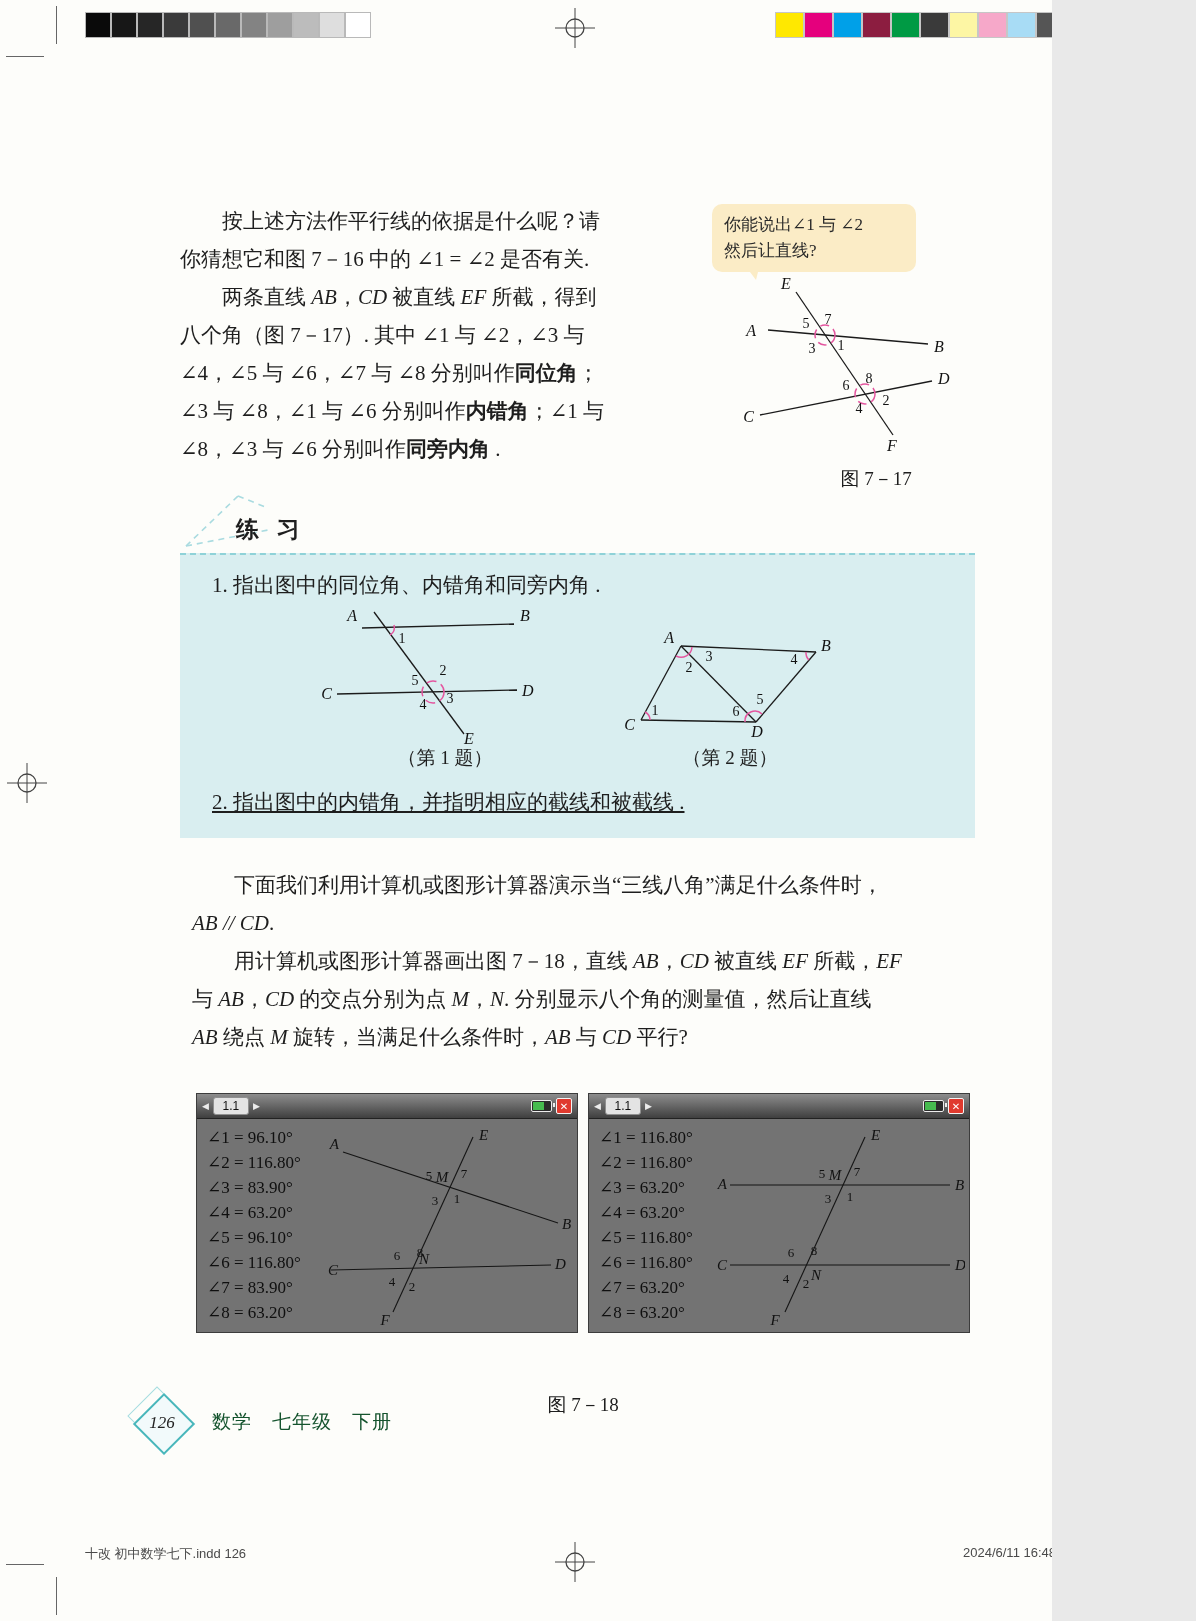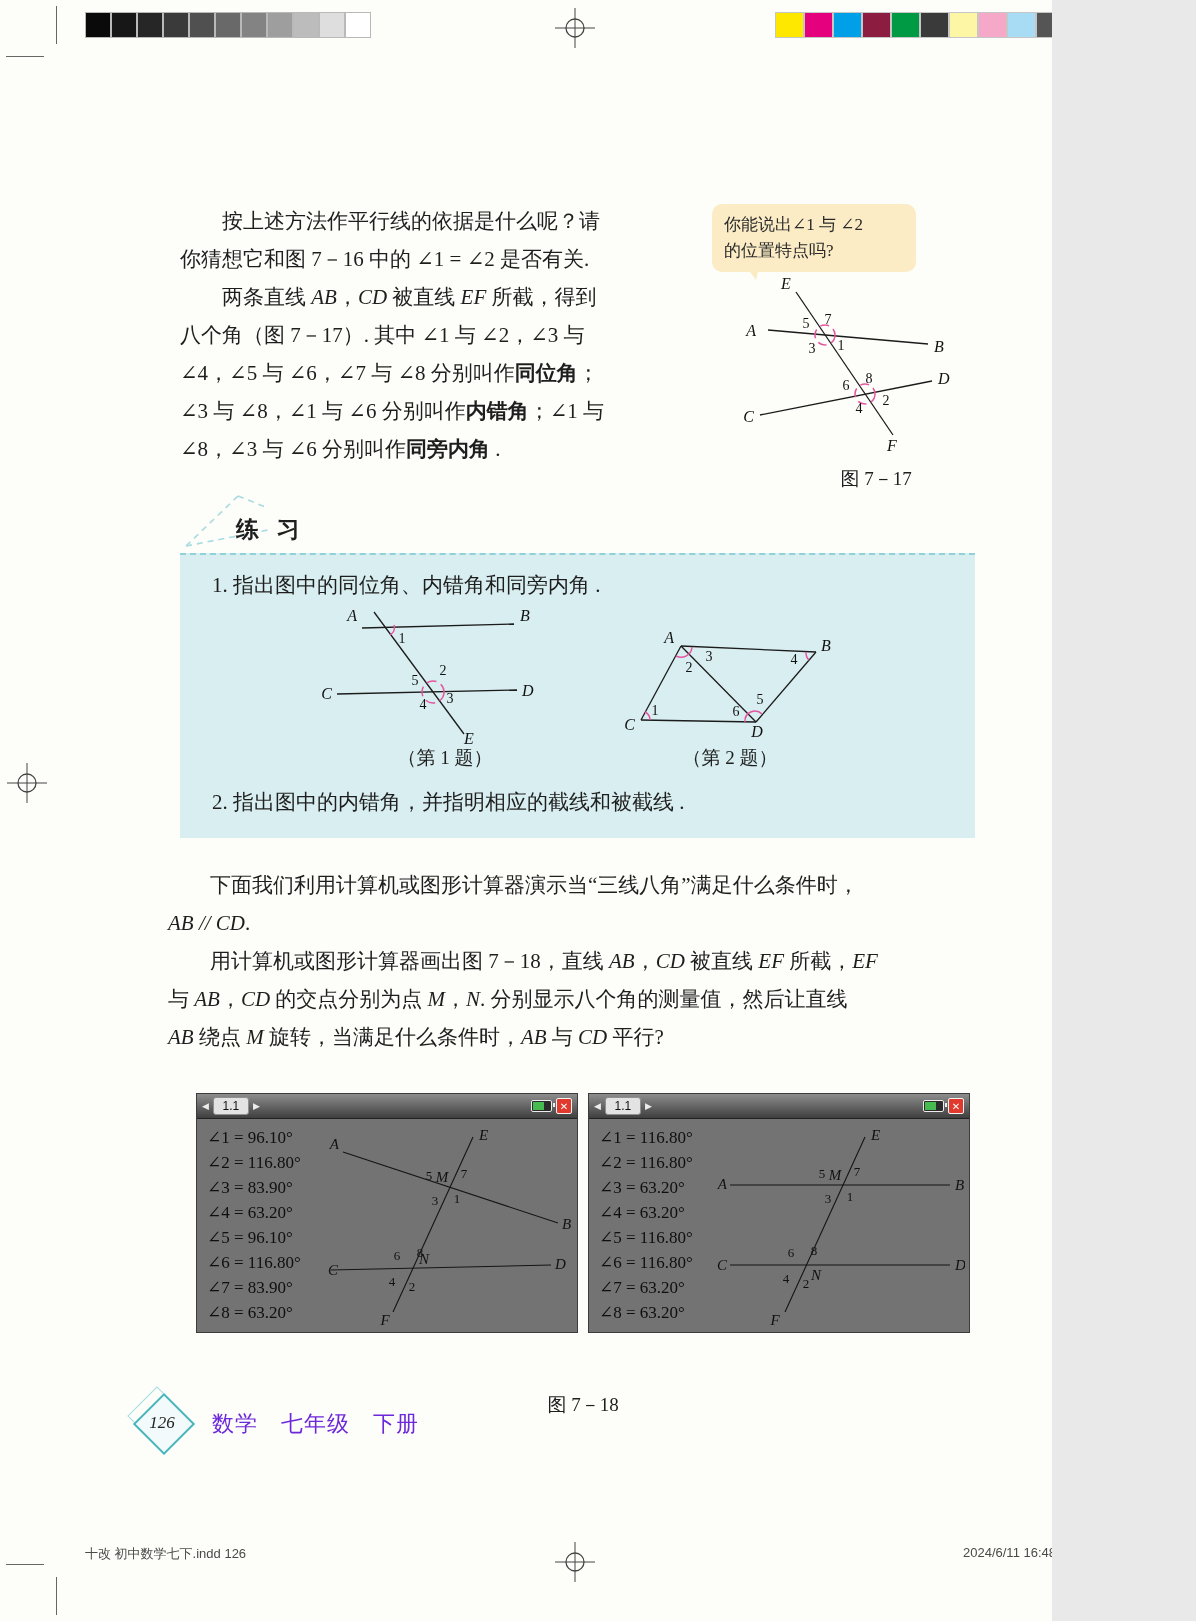--- a/index.html
+++ b/index.html
@@ -55,21 +55,21 @@
   .calc-fig line{stroke:#151515;stroke-width:1.1;}
   .calc-fig text{font-family:"Liberation Serif","DejaVu Serif",serif;fill:#111;}
   .calc-fig .pt{font-size:15px;font-style:italic;}
   .calc-fig .num{font-size:13px;}
   
   .diamond-wrap{position:absolute;left:132px;top:1392px;width:60px;height:60px;}
   .diamond2{position:absolute;left:4px;top:3px;width:40px;height:40px;transform:rotate(45deg);border:1px solid #a5dde0;}
   .diamond{position:absolute;left:10px;top:10px;width:40px;height:40px;transform:rotate(45deg);background:#f2fafb;border:2px solid #49b7bb;}
   .page-num{position:absolute;left:0;top:0;width:60px;height:60px;line-height:62px;text-align:center;font-style:italic;font-size:17px;color:#222;}
   .book-title{position:absolute;left:212px;top:1409px;font-family:Liberation Sans, sans-serif;
-              font-size:22px;color:#6d28d9;letter-spacing:1px;}
+              font-size:19px;color:#14532d;letter-spacing:1px;}
   .print-foot{position:absolute;font-family:"Liberation Sans","DejaVu Sans",sans-serif;font-size:13px;color:#4a4a4a;white-space:nowrap;}
 </style>
 </head>
 <body>
 
 <div class="sheet">
 
   <div class="gray-bar">
       <div class="swatch" style="background: rgb(10, 10, 10);"></div>
       <div class="swatch" style="background: rgb(23, 23, 23);"></div>
@@ -131,21 +131,21 @@
     <div class="line"><span>你猜想它和图 7－16 中的 ∠1 = ∠2 是否有关.</span></div>
     <div class="line indent"><span>两条直线 </span><span class="i">AB</span><span>，</span><span class="i">CD</span><span> 被直线 </span><span class="i">EF</span><span> 所截，得到</span></div>
     <div class="line"><span>八个角（图 7－17）. 其中 ∠1 与 ∠2，∠3 与</span></div>
     <div class="line"><span>∠4，∠5 与 ∠6，∠7 与 ∠8 分别叫作</span><span class="b">同位角</span><span>；</span></div>
     <div class="line"><span>∠3 与 ∠8，∠1 与 ∠6 分别叫作</span><span class="b">内错角</span><span>；∠1 与</span></div>
     <div class="line"><span>∠8，∠3 与 ∠6 分别叫作</span><span class="b">同旁内角</span><span> .</span></div>
   </div>
 
   <div class="bubble">
     <div>你能说出∠1 与 ∠2</div>
-    <div>的位置特点吗?</div>
+    <div>然后让直线?</div>
   </div>
   <div class="bubble-tail"></div>
 
   <svg class="fig" style="position:absolute;left:700px;top:272px;" width="280" height="205" viewBox="0 0 280 205">
     <g>
       <line x1="68" y1="58" x2="228" y2="72"></line>
       <line x1="60" y1="143" x2="232" y2="109"></line>
       <line x1="96" y1="20" x2="193" y2="163"></line>
     </g>
     <g>
@@ -224,25 +224,25 @@
     <text class="pt" x="139" y="105" text-anchor="middle">D</text>
     <text class="num" x="71" y="40" text-anchor="middle">2</text>
     <text class="num" x="91" y="29" text-anchor="middle">3</text>
     <text class="num" x="176" y="32" text-anchor="middle">4</text>
     <text class="num" x="37" y="83" text-anchor="middle">1</text>
     <text class="num" x="118" y="84" text-anchor="middle">6</text>
     <text class="num" x="142" y="72" text-anchor="middle">5</text>
   </svg>
   <div class="caption" style="left:650px;top:745px;width:160px;">（第 2 题）</div>
 
-  <div class="tblock" style="left:212px;top:783px;width:740px;">
+  <div class="tblock" style="left:212px;top:783px;width:740px;text-decoration:underline;">
     <div class="line"><span>2. 指出图中的内错角，并指明相应的截线和被截线 .</span></div>
   </div>
 
-  <div class="tblock" style="left:168px;top:866px;width:820px;">
+  <div class="tblock" style="left:192px;top:866px;width:820px;">
     <div class="line indent"><span>下面我们利用计算机或图形计算器演示当“三线八角”满足什么条件时，</span></div>
     <div class="line"><span class="i">AB</span><span class="i"> // </span><span class="i">CD</span><span>.</span></div>
     <div class="line indent"><span>用计算机或图形计算器画出图 7－18，直线 </span><span class="i">AB</span><span>，</span><span class="i">CD</span><span> 被直线 </span><span class="i">EF</span><span> 所截，</span><span class="i">EF</span></div>
     <div class="line"><span>与 </span><span class="i">AB</span><span>，</span><span class="i">CD</span><span> 的交点分别为点 </span><span class="i">M</span><span>，</span><span class="i">N</span><span>. 分别显示八个角的测量值，然后让直线</span></div>
     <div class="line"><span class="i">AB</span><span> 绕点 </span><span class="i">M</span><span> 旋转，当满足什么条件时，</span><span class="i">AB</span><span> 与 </span><span class="i">CD</span><span> 平行?</span></div>
   </div>
 
   <div class="calc" style="left:196px;top:1093px;">
     <div class="calc-bar">
       <span class="tri">◀</span>

